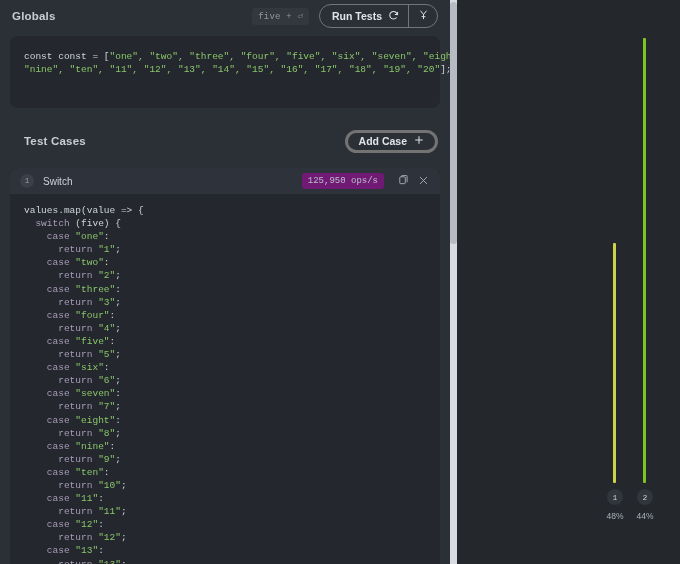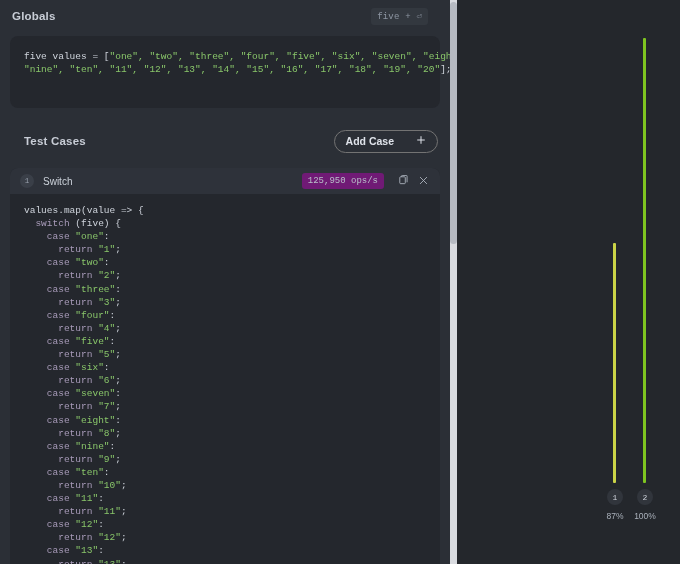--- a/index.html
+++ b/index.html
@@ -115,22 +115,22 @@
     display: flex;
     align-items: center;
     padding: 0 12px;
     margin-top: 14px;
     margin-left: 12px;
   }
 
   .add-case-btn {
     display: flex;
     align-items: center;
-    gap: 22px;
-    border: 1px solid #737373;
+    gap: 7px;
+    border: 3px solid #737373;
     border-radius: 13px;
     height: 23px;
     padding: 0 11px;
     font-size: 10.5px;
     color: #dfe3ea;
     font-weight: 600;
     white-space: nowrap;
   }
 
   .case-card {
@@ -271,24 +271,45 @@
 <body>
 
 <div class="app">
 
   <div class="left-pane">
 
     <div class="section-header">
       <div class="section-title">Globals</div>
       <div class="header-spacer"></div>
       <div class="shortcut-chip">five + ⏎</div>
+      <div class="run-group">
+        <div class="run-btn">
+          <span>Run Tests</span>
+          <span class="icon">
+            <svg width="11" height="11" viewBox="0 0 16 16" fill="none" stroke="#dfe3ea" stroke-width="1.5" stroke-linecap="round">
+              <path d="M13.5 7a5.5 5.5 0 1 0-1.3 4.3"></path>
+              <path d="M13.9 3.2v3.4h-3.4"></path>
+            </svg>
+          </span>
+        </div>
+        <div class="run-divider"></div>
+        <div class="branch-btn">
+          <span class="icon">
+            <svg width="11" height="12" viewBox="0 0 16 16" fill="none" stroke="#dfe3ea" stroke-width="1.4" stroke-linecap="round">
+              <path d="M4 2.2 L8 7.4 L12 2.2"></path>
+              <path d="M8 7.4 L8 13.4"></path>
+              <path d="M5.8 10.4 L10.2 10.4"></path>
+            </svg>
+          </span>
+        </div>
+      </div>
     </div>
 
     <div class="code-card">
-      <div class="code"><span class="tok-pl">five values = [</span><span class="tok-str">"one", "two", "three", "four", "five", "six", "seven", "eight",</span>
+      <div class="code"><span class="tok-pl">const const = [</span><span class="tok-str">"one", "two", "three", "four", "five", "six", "seven", "eight",</span>
 <span class="tok-str">"nine", "ten", "11", "12", "13", "14", "15", "16", "17", "18", "19", "20"</span><span class="tok-pl">];</span></div>
     </div>
 
     <div class="testcases-header">
       <div class="section-title">Test Cases</div>
       <div class="header-spacer"></div>
       <div class="add-case-btn">
         <span>Add Case</span>
         <span class="icon">
           <svg width="10" height="10" viewBox="0 0 16 16" stroke="#dfe3ea" stroke-width="1.6" stroke-linecap="round">
@@ -357,21 +378,21 @@
   <div class="right-pane">
 
     <div class="scroll-track">
       <div class="scroll-thumb"></div>
     </div>
 
     <div class="chart-area">
 
     <div class="bar" style="left: 156px; top: 242.7px; height: 240.3px; background: rgb(203, 212, 71);"></div>
         <div class="bar-label" style="left: 150px; top: 489px;">1</div>
-        <div class="bar-pct" style="left: 138px; top: 511px;">87%</div>
+        <div class="bar-pct" style="left: 138px; top: 511px;">48%</div>
         <div class="bar" style="left: 186px; top: 38px; height: 445px; background: rgb(127, 197, 32);"></div>
         <div class="bar-label" style="left: 180px; top: 489px;">2</div>
-        <div class="bar-pct" style="left: 168px; top: 511px;">100%</div>
+        <div class="bar-pct" style="left: 168px; top: 511px;">44%</div>
       </div>
 
   </div>
 
 </div>
 
 </body></html>

